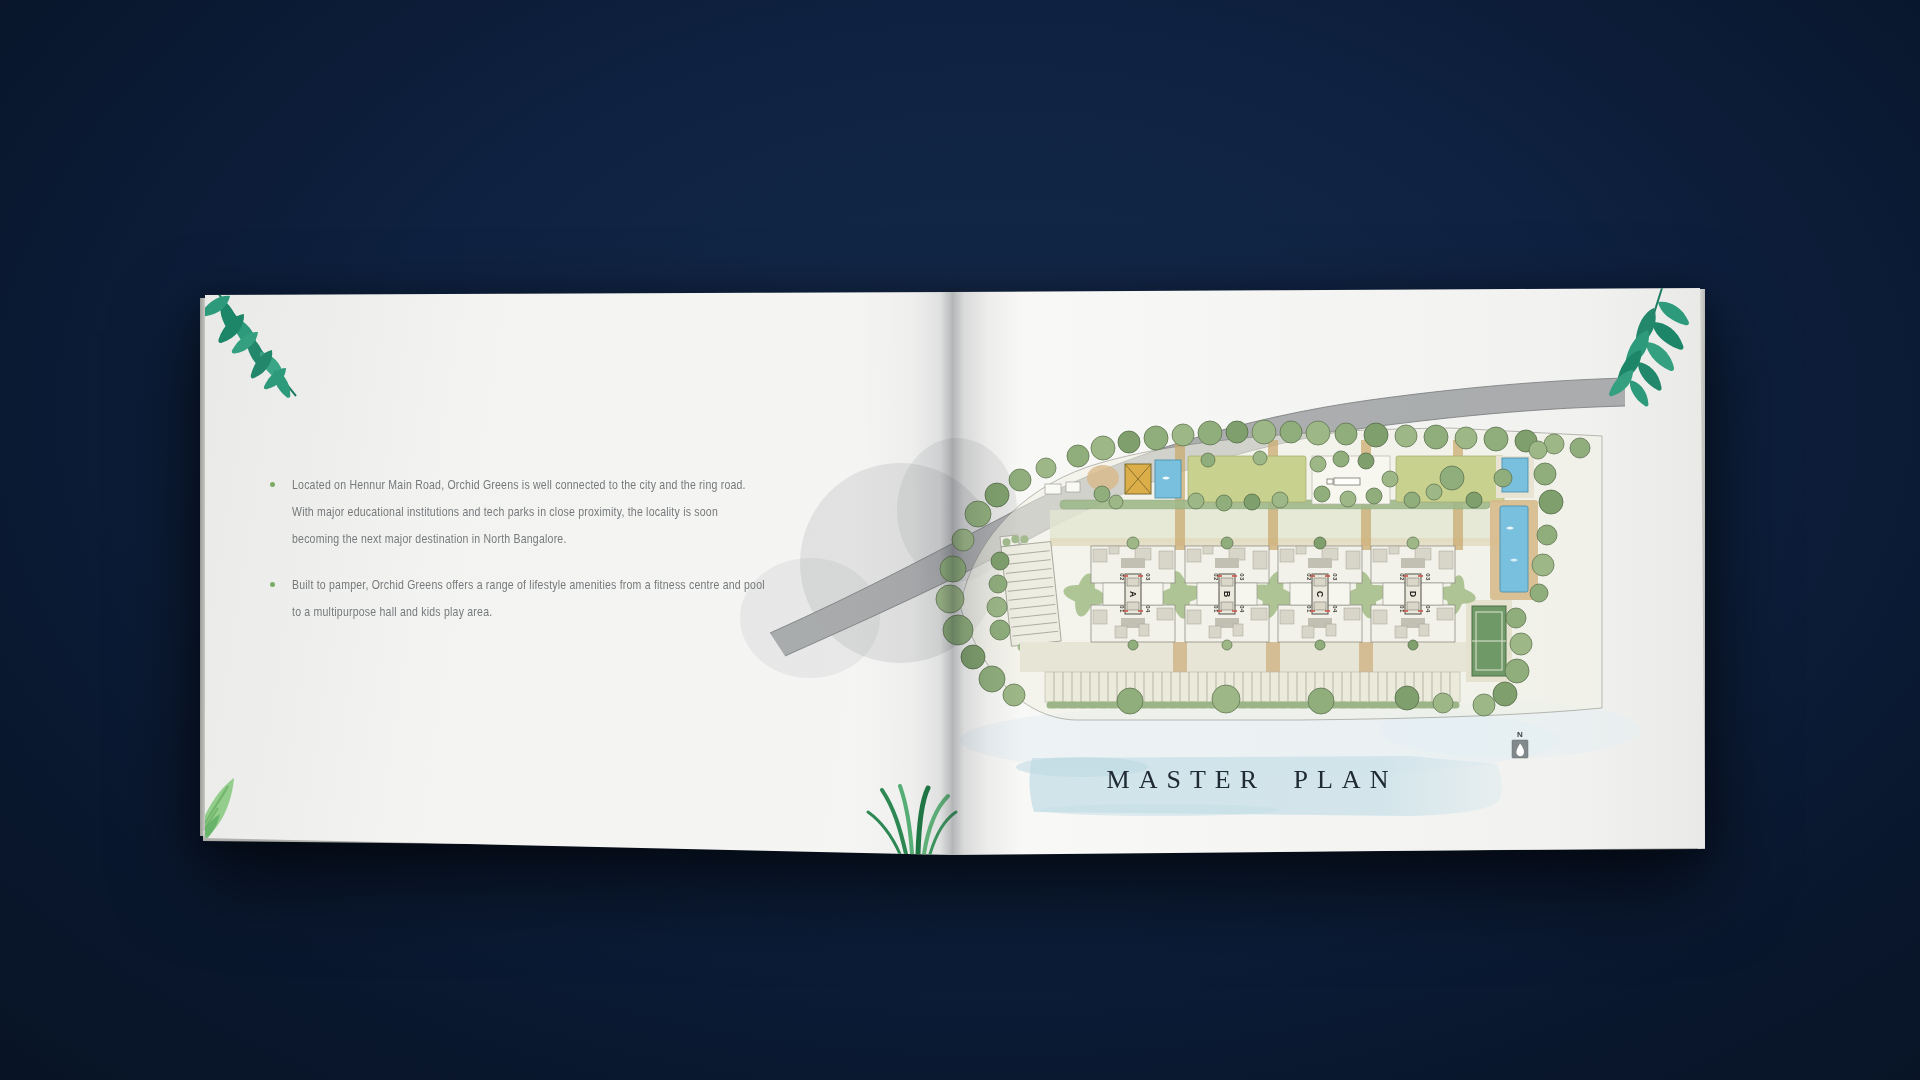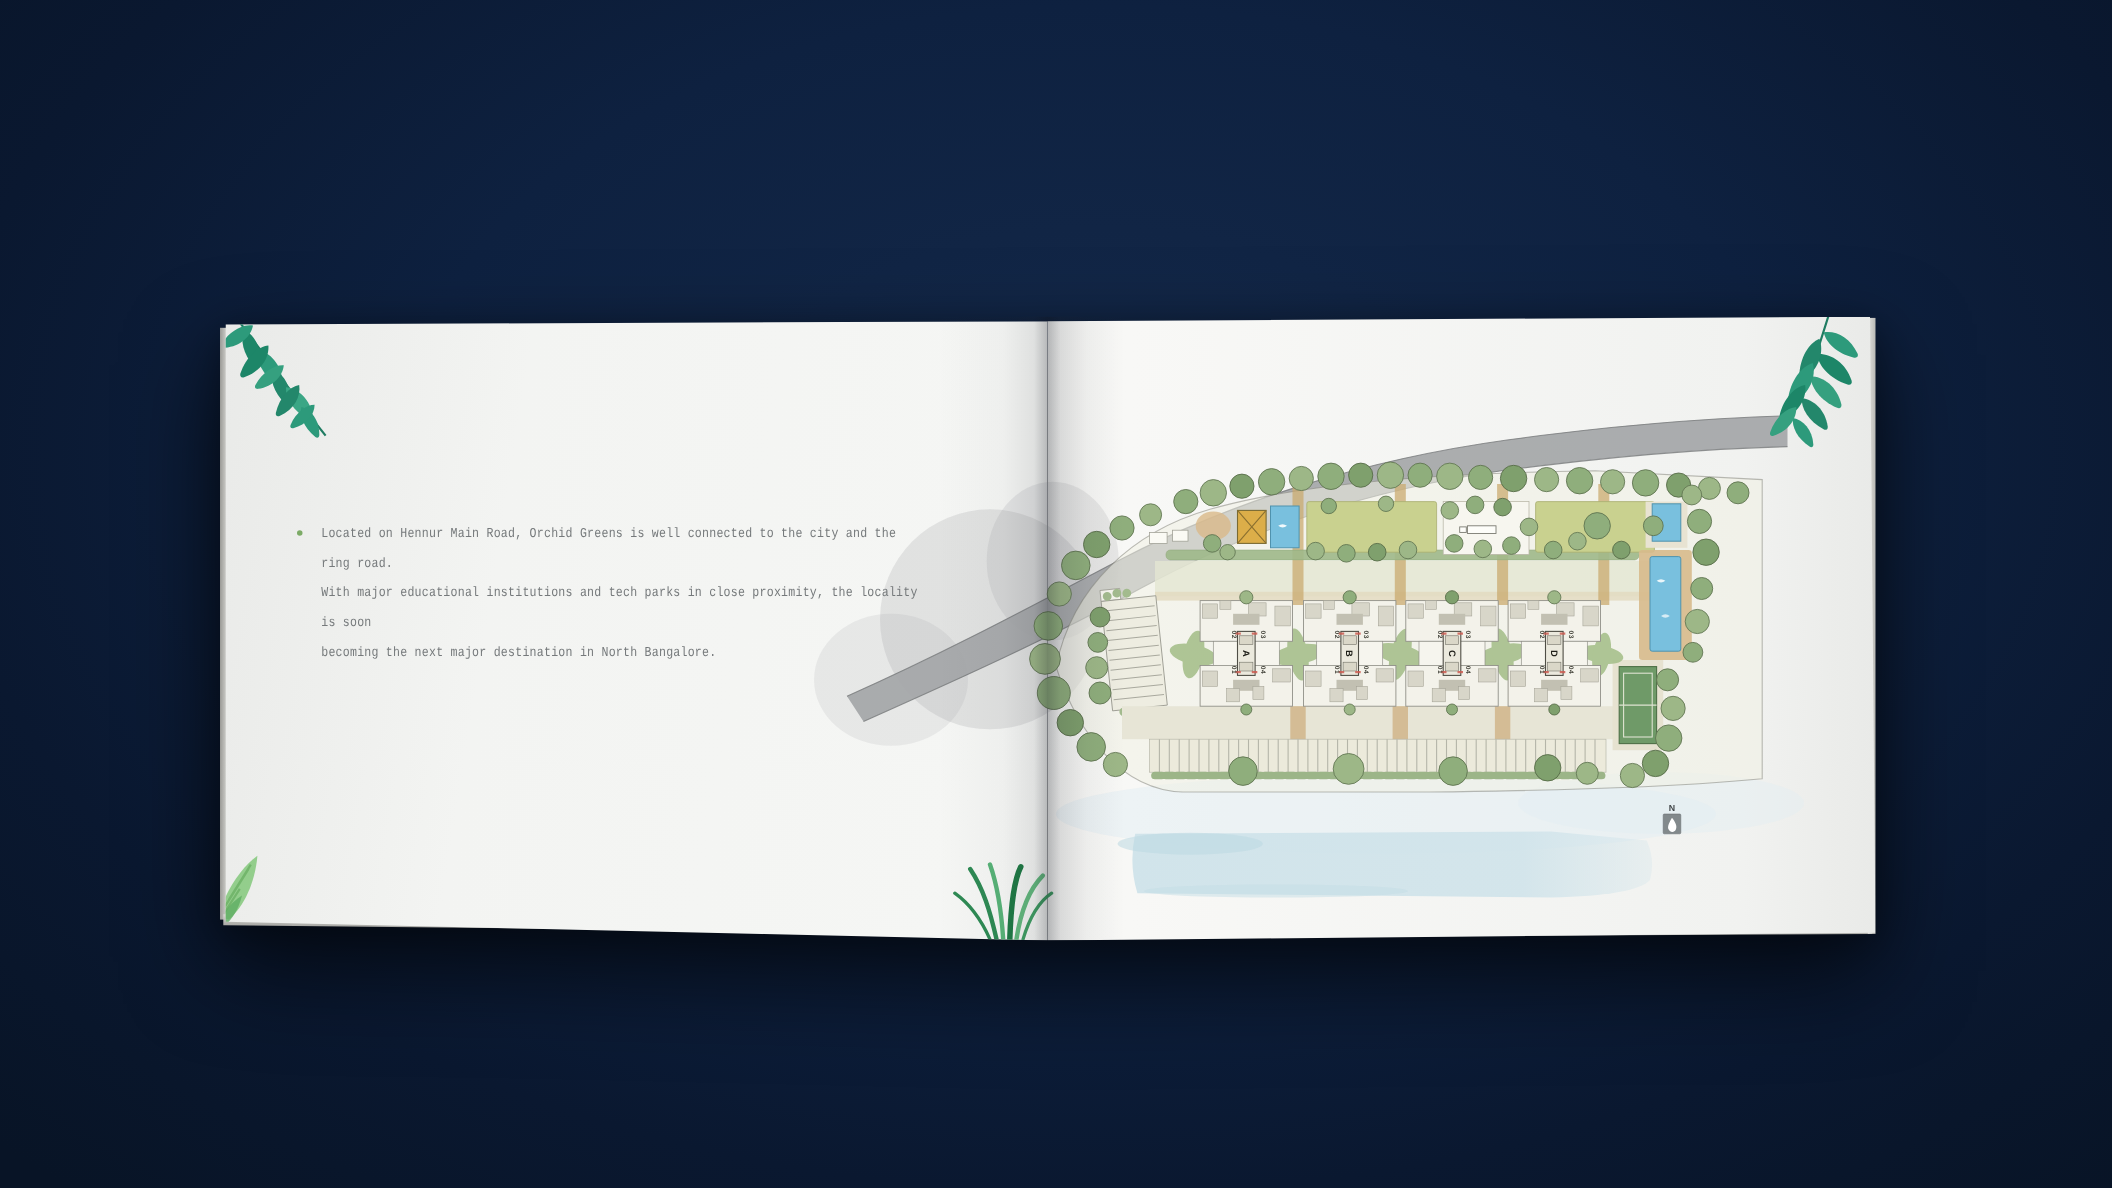--- a/index.html
+++ b/index.html
@@ -34,21 +34,21 @@
       rgba(30,34,44,0) 0%,
       rgba(30,34,44,.03) 30%,
       rgba(30,34,44,.10) 44%,
       rgba(18,22,32,.26) 49.6%,
       rgba(18,22,32,.30) 50%,
       rgba(30,34,44,.14) 56%,
       rgba(30,34,44,.05) 68%,
       rgba(30,34,44,0) 85%);
   }
   .bullets{position:absolute;left:70px;top:184px;width:660px;}
-  .bullet{display:flex;align-items:flex-start;margin-bottom:19px;font-family:Liberation Mono, monospace;}
+  .bullet{display:flex;align-items:flex-start;margin-bottom:19px;}
   .dot{width:5px;height:5px;border-radius:50%;background:#7cab66;margin:10px 17px 0 0;flex-shrink:0;}
   .btxt{
     font-size:12.4px;line-height:27px;color:#75797b;letter-spacing:.25px;
     white-space:pre-line;transform:scaleX(.85);transform-origin:0 0;width:660px;
   }
   .mp-title{
     position:absolute;left:822px;top:477px;width:460px;text-align:center;
     font-family:"Liberation Serif", serif;font-size:26px;letter-spacing:9px;word-spacing:12px;
     color:#202a34;
   }
@@ -471,17 +471,23 @@
 
     <div class="spine-shade"></div>
 
     <div class="bullets">
       <div class="bullet">
         <div class="dot"></div>
         <div class="btxt">Located on Hennur Main Road, Orchid Greens is well connected to the city and the ring road.
 With major educational institutions and tech parks in close proximity, the locality is soon
 becoming the next major destination in North Bangalore.</div>
       </div>
+      <div class="bullet">
+        <div class="dot"></div>
+        <div class="btxt">Built to pamper, Orchid Greens offers a range of lifestyle amenities from a fitness centre and pool
+to a multipurpose hall and kids play area.</div>
+      </div>
     </div>
 
+    <div class="mp-title">MASTER PLAN</div>
 
   </div>
 </div>
 
 </body></html>

